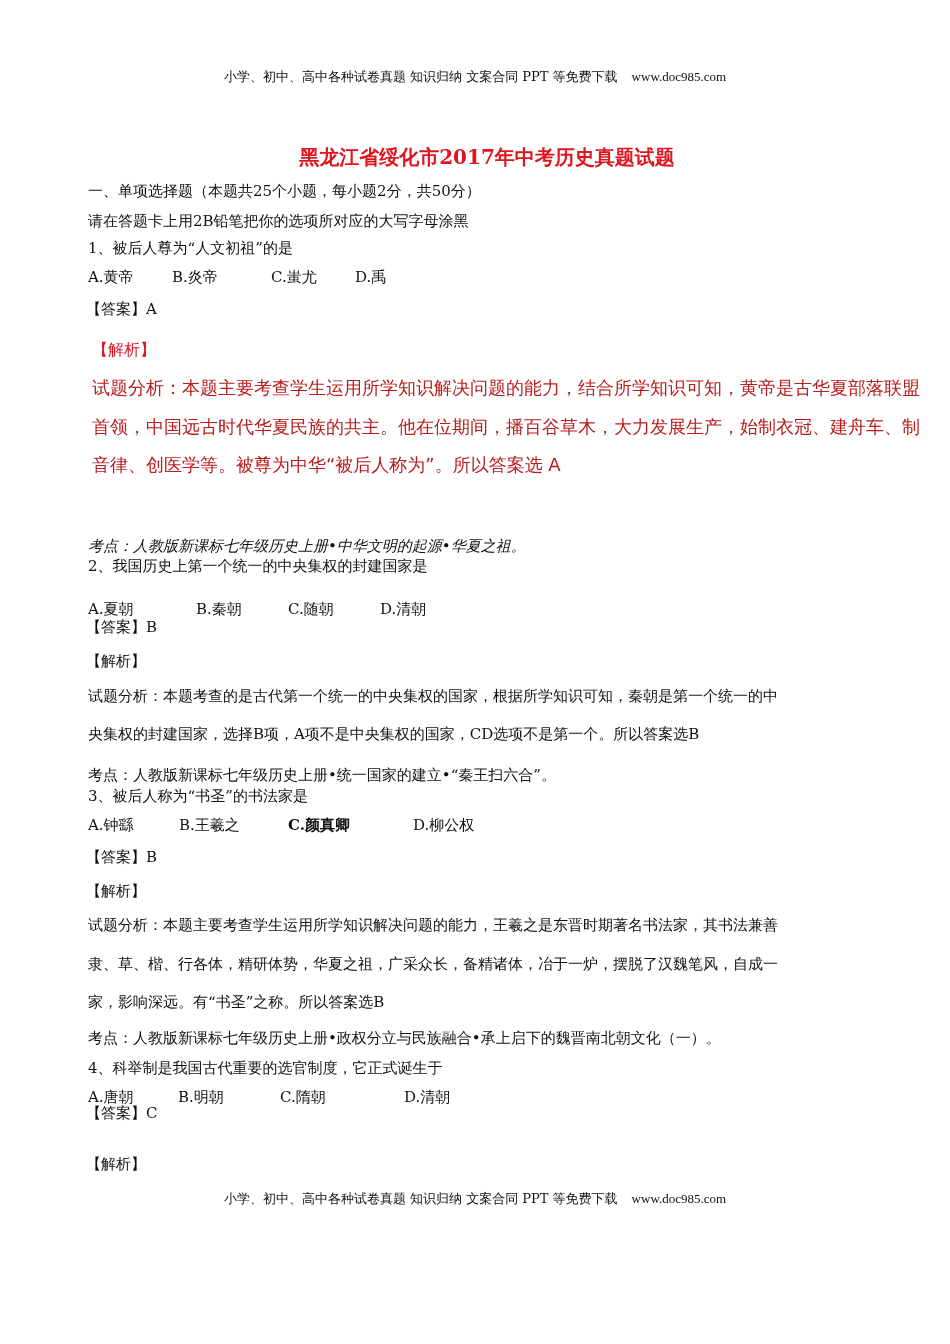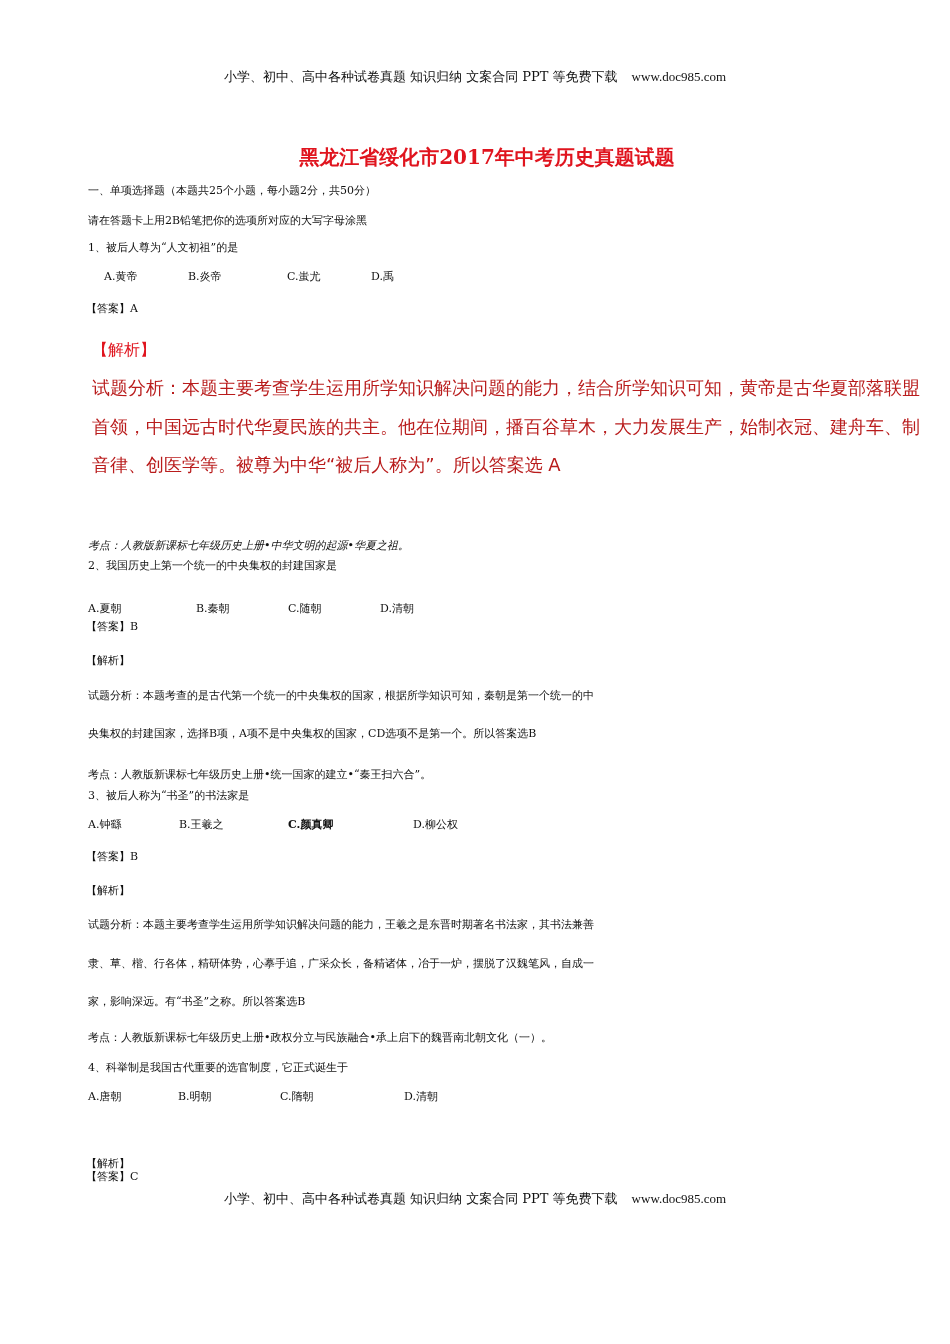--- a/index.html
+++ b/index.html
@@ -38,21 +38,21 @@
       text-align: center;
       font-size: 20px;
       font-weight: bold;
       color: #e0141e;
       font-family: "DejaVu Serif", serif;
       margin-left: 12px;
     }
     .line {
       position: absolute;
       left: 88px;
-      font-size: 11px;
+      font-size: 15px;
       white-space: nowrap;
       line-height: 20px;
     }
     .options span {
       display: inline-block;
     }
     .red {
       color: #b91c1c;
       font-family: "DejaVu Sans", sans-serif;
       font-size: 18px;
@@ -71,21 +71,21 @@
 <div class="page-header">
   <span>小学、初中、高中各种试卷真题 知识归纳 文案合同 PPT 等免费下载</span><span class="url">www.doc985.com</span>
 </div>
 
 <div class="doc-title">黑龙江省绥化市2017年中考历史真题试题</div>
 
 <div class="line" style="top:181px;">一、单项选择题（本题共25个小题，每小题2分，共50分）</div>
 <div class="line" style="top:211px;">请在答题卡上用2B铅笔把你的选项所对应的大写字母涂黑</div>
 
 <div class="line" style="top:238px;">1、被后人尊为“人文初祖”的是</div>
-<div class="line options" style="top:267px;margin-left:16px;">
+<div class="line options" style="top:267px;">
   <span style="width:84px;">A.黄帝</span><span style="width:99px;">B.炎帝</span><span style="width:84px;">C.蚩尤</span><span>D.禹</span>
 </div>
 <div class="line" style="top:299px;left:86px;">【答案】A</div>
 <div class="line red-head" style="top:340px;">【解析】</div>
 <div class="line red" style="top:378px;">试题分析：本题主要考查学生运用所学知识解决问题的能力，结合所学知识可知，黄帝是古华夏部落联盟</div>
 <div class="line red" style="top:417px;">首领，中国远古时代华夏民族的共主。他在位期间，播百谷草木，大力发展生产，始制衣冠、建舟车、制</div>
 <div class="line red" style="top:455px;">音律、创医学等。被尊为中华“被后人称为”。所以答案选 A</div>
 <div class="line" style="top:536px;font-style:italic;">考点：人教版新课标七年级历史上册•中华文明的起源•华夏之祖。</div>
 
 <div class="line" style="top:556px;">2、我国历史上第一个统一的中央集权的封建国家是</div>
@@ -98,26 +98,26 @@
 <div class="line" style="top:724px;">央集权的封建国家，选择B项，A项不是中央集权的国家，CD选项不是第一个。所以答案选B</div>
 <div class="line" style="top:757px;margin-top:8px;">考点：人教版新课标七年级历史上册•统一国家的建立•“秦王扫六合”。</div>
 
 <div class="line" style="top:786px;">3、被后人称为“书圣”的书法家是</div>
 <div class="line options" style="top:815px;">
   <span style="width:91px;">A.钟繇</span><span style="width:109px;">B.王羲之</span><span style="width:125px;font-weight:bold;">C.颜真卿</span><span>D.柳公权</span>
 </div>
 <div class="line" style="top:847px;left:86px;">【答案】B</div>
 <div class="line" style="top:881px;left:86px;">【解析】</div>
 <div class="line" style="top:915px;">试题分析：本题主要考查学生运用所学知识解决问题的能力，王羲之是东晋时期著名书法家，其书法兼善</div>
-<div class="line" style="top:954px;">隶、草、楷、行各体，精研体势，心摹手追，广采众长，备精诸体，冶于一炉，摆脱了汉魏笔风，自成一</div>
+<div class="line" style="top:954px;">隶、草、楷、行各体，精研体势，华夏之祖，广采众长，备精诸体，冶于一炉，摆脱了汉魏笔风，自成一</div>
 <div class="line" style="top:992px;">家，影响深远。有“书圣”之称。所以答案选B</div>
 <div class="line" style="top:1028px;">考点：人教版新课标七年级历史上册•政权分立与民族融合•承上启下的魏晋南北朝文化（一）。</div>
 
 <div class="line" style="top:1058px;">4、科举制是我国古代重要的选官制度，它正式诞生于</div>
 <div class="line options" style="top:1087px;">
   <span style="width:90px;">A.唐朝</span><span style="width:102px;">B.明朝</span><span style="width:124px;">C.隋朝</span><span>D.清朝</span>
 </div>
-<div class="line" style="top:1167px;left:86px;">【答案】C</div>
+<div class="line" style="top:1103px;left:86px;">【答案】C</div>
 <div class="line" style="top:1154px;left:86px;">【解析】</div>
 
 <div class="page-footer">
   <span>小学、初中、高中各种试卷真题 知识归纳 文案合同 PPT 等免费下载</span><span class="url">www.doc985.com</span>
 </div>
 
 </body></html>

